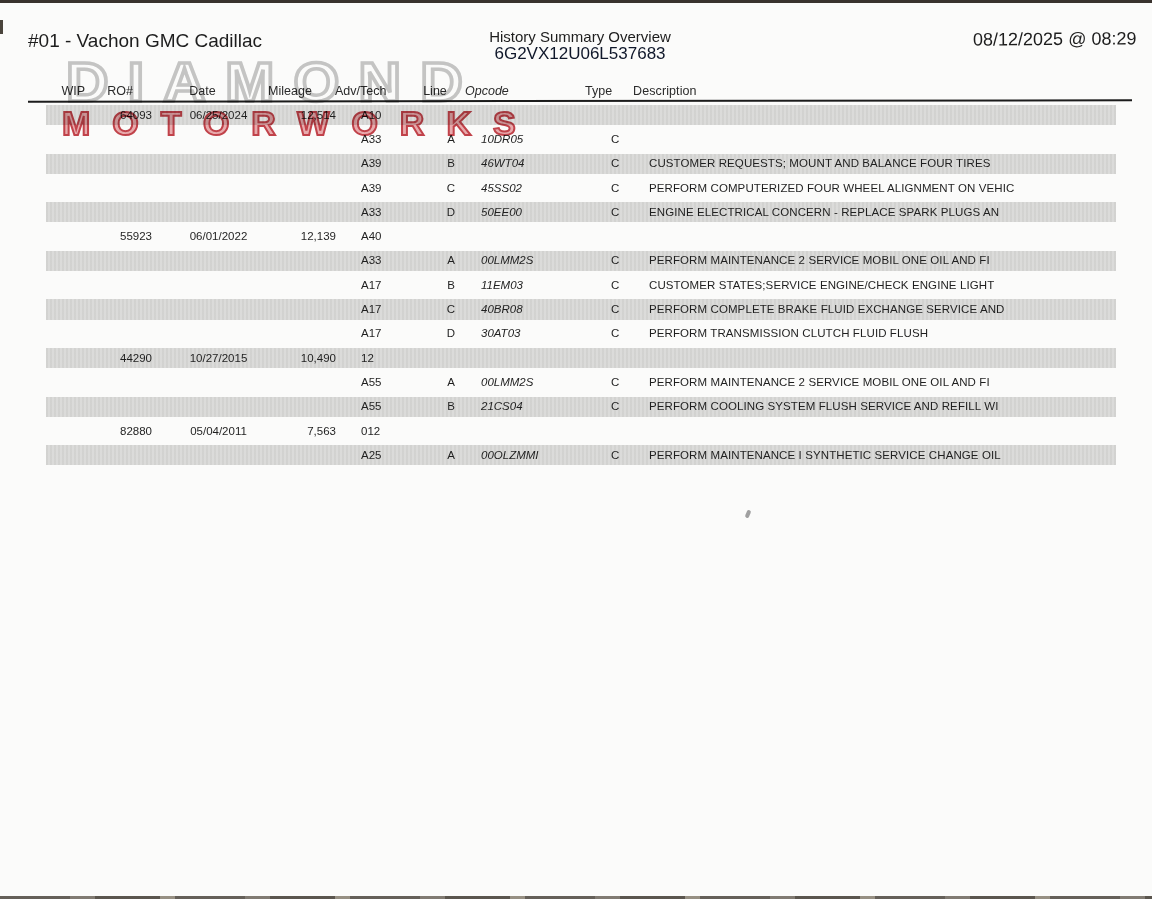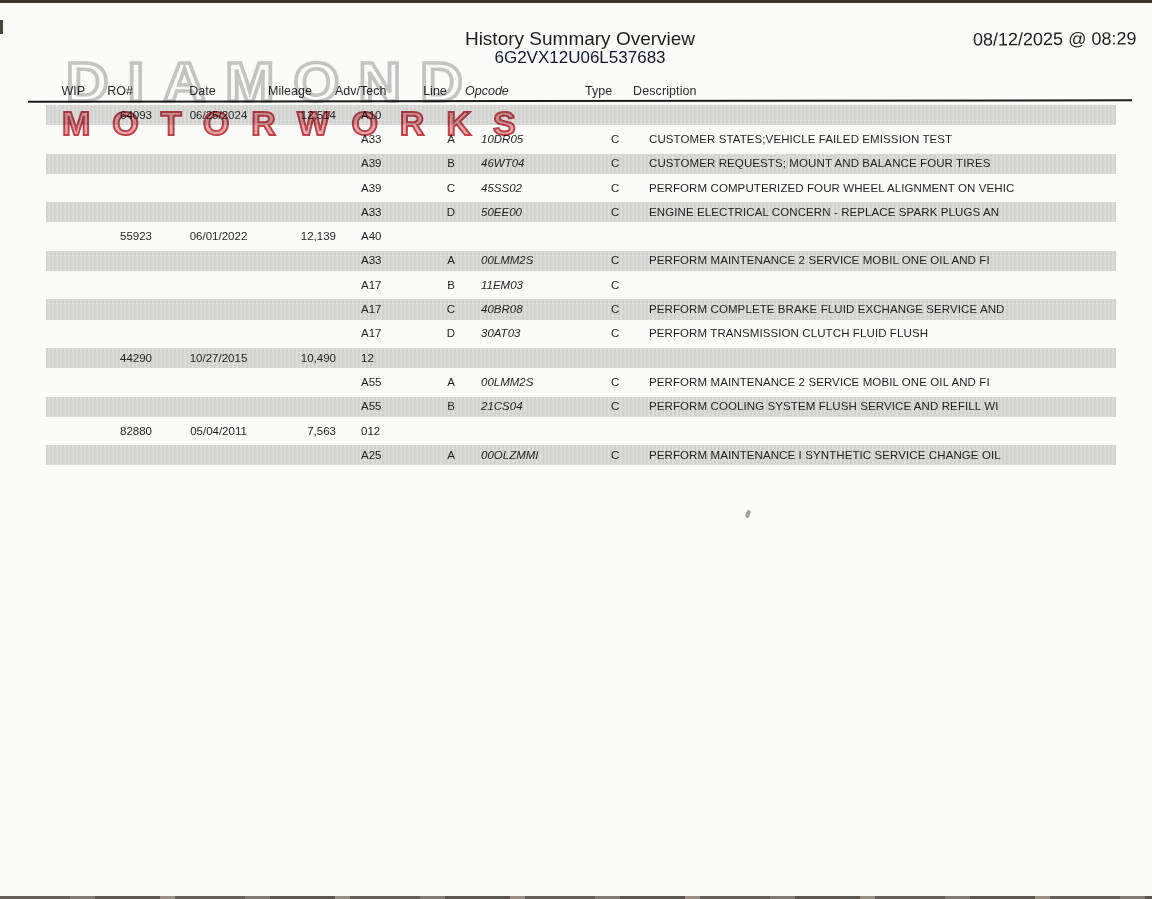--- a/index.html
+++ b/index.html
@@ -17,21 +17,21 @@
     position:absolute;left:0;bottom:0;width:1152px;height:3px;
     background:repeating-linear-gradient(90deg,#4a443c 0 70px,#6b645a 70px 95px,#3e382f 95px 160px,#857d6e 160px 175px);
     opacity:.85;
   }
   .scan-mark-left{position:absolute;left:0;top:20px;width:3px;height:14px;background:#4a443c;}
   .scan-speck{position:absolute;left:746px;top:510px;width:4px;height:8px;background:#8a8a8a;transform:rotate(24deg);border-radius:2px;opacity:.8;}
 
   
   .hdr-dealer{position:absolute;left:28px;top:30px;font-size:19px;color:#1d1d1d;}
   .hdr-center{position:absolute;left:60px;top:29px;width:1040px;text-align:center;line-height:1.0;}
-  .hdr-title{font-size:19px;color:#1d1d1d;}
+  .hdr-title{font-size:15px;color:#1d1d1d;}
   .hdr-vin{font-size:17px;color:#0f172a;margin-top:1px;}
   .hdr-datetime{position:absolute;right:16px;top:29px;font-size:18px;color:#1d1d1d;transform:rotate(-0.4deg);}
 
   
   .watermark{position:absolute;left:0;top:0;width:912px;height:200px;pointer-events:none;z-index:5;mix-blend-mode:multiply;}
   .wm-line1{
     position:absolute;left:66px;top:50px;
     font-size:55px;font-weight:700;letter-spacing:18px;
     transform:scaleX(1.07);transform-origin:left top;
     color:transparent;-webkit-text-stroke:3.5px #c7c7c7;
@@ -77,20 +77,21 @@
 </head>
 <body>
 
 <div class="page">
 
   <div class="scan-strip-top"></div>
   <div class="scan-mark-left"></div>
   <div class="scan-speck"></div>
   <div class="scan-strip-bottom"></div>
 
+  <div class="hdr-dealer">#01 - Vachon GMC Cadillac</div>
   <div class="hdr-center">
     <div class="hdr-title">History Summary Overview</div>
     <div class="hdr-vin">6G2VX12U06L537683</div>
   </div>
   <div class="hdr-datetime">08/12/2025 @ 08:29</div>
 
   <div class="table">
     <div class="thead">
         <div class="cell c-wip">WIP</div>
         <div class="cell c-ro">RO#</div>
@@ -117,21 +118,20 @@
         </div>
         <div class="trow">
           <div class="cell c-wip"></div>
           <div class="cell c-ro"></div>
           <div class="cell c-date"></div>
           <div class="cell c-mileage"></div>
           <div class="cell c-adv-tech">A33</div>
           <div class="cell c-line">A</div>
           <div class="cell c-opcode">10DR05</div>
           <div class="cell c-type">C</div>
-          <div class="cell c-description">CUSTOMER STATES;VEHICLE FAILED EMISSION TEST</div>
         </div>
         <div class="trow shaded">
           <div class="cell c-wip"></div>
           <div class="cell c-ro"></div>
           <div class="cell c-date"></div>
           <div class="cell c-mileage"></div>
           <div class="cell c-adv-tech">A39</div>
           <div class="cell c-line">B</div>
           <div class="cell c-opcode">46WT04</div>
           <div class="cell c-type">C</div>
@@ -183,20 +183,21 @@
         </div>
         <div class="trow">
           <div class="cell c-wip"></div>
           <div class="cell c-ro"></div>
           <div class="cell c-date"></div>
           <div class="cell c-mileage"></div>
           <div class="cell c-adv-tech">A17</div>
           <div class="cell c-line">B</div>
           <div class="cell c-opcode">11EM03</div>
           <div class="cell c-type">C</div>
+          <div class="cell c-description">CUSTOMER STATES;SERVICE ENGINE/CHECK ENGINE LIGHT</div>
         </div>
         <div class="trow shaded">
           <div class="cell c-wip"></div>
           <div class="cell c-ro"></div>
           <div class="cell c-date"></div>
           <div class="cell c-mileage"></div>
           <div class="cell c-adv-tech">A17</div>
           <div class="cell c-line">C</div>
           <div class="cell c-opcode">40BR08</div>
           <div class="cell c-type">C</div>

